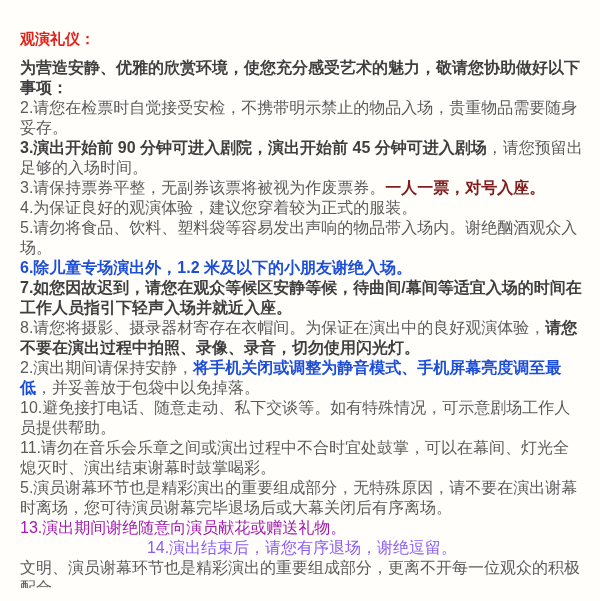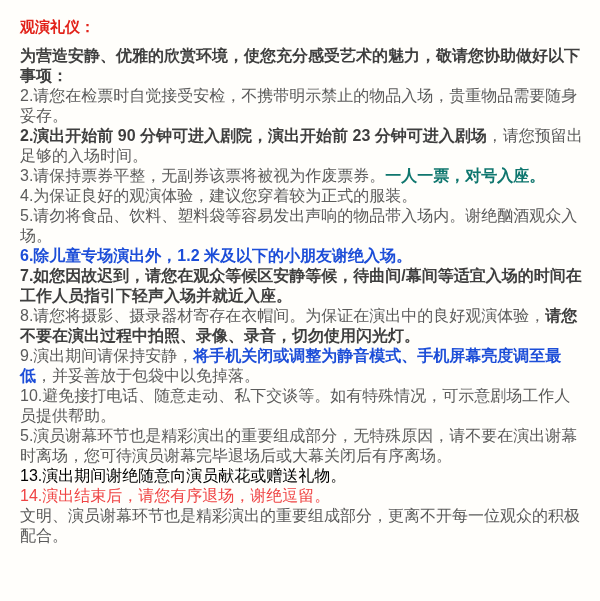--- a/index.html
+++ b/index.html
@@ -5,21 +5,21 @@
   html, body {
     margin: 0;
     padding: 0;
     background: #fffefb;
   }
   .doc {
     position: relative;
     width: 600px;
     height: 588px;
     box-sizing: border-box;
-    padding: 16px 16px 0 20px;
+    padding: 28px 16px 0 20px;
     overflow: hidden;
     font-family: "Liberation Sans", sans-serif;
     background: #fffefb;
   }
   .doc-title {
     margin: 0 0 8px 0;
     font-size: 15px;
     line-height: 22px;
     font-weight: bold;
     color: #e2231a;
@@ -49,27 +49,28 @@
   [data-pid="closing-1"] { margin-top: 1px; }
 </style>
 </head>
 <body>
 
 <div class="doc" style="background: rgb(255, 254, 251);">
   <h2 class="doc-title" style="color: rgb(226, 35, 26);">观演礼仪：</h2>
   <div>
       <p class="line" data-pid="intro" style="color: rgb(91, 91, 91);"><span class="seg b" style="color: rgb(63, 63, 63);">为营造安静、优雅的欣赏环境，使您充分感受艺术的魅力，敬请您协助做好以下事项：</span></p>
       <p class="line" data-pid="item-1" style="color: rgb(91, 91, 91);"><span class="seg">2.请您在检票时自觉接受安检，不携带明示禁止的物品入场，贵重物品需要随身妥存。</span></p>
-      <p class="line" data-pid="item-2" style="color: rgb(91, 91, 91);"><span class="seg b" style="color: rgb(63, 63, 63);">2.演出开始前 90 分钟可进入剧院，演出开始前 23 分钟可进入剧场</span><span class="seg">，请您预留出足够的入场时间。</span></p>
-      <p class="line" data-pid="item-3" style="color: rgb(91, 91, 91);"><span class="seg">3.请保持票券平整，无副券该票将被视为作废票券。</span><span class="seg b" style="color: #0f766e;">一人一票，对号入座。</span></p>
+      <p class="line" data-pid="item-2" style="color: rgb(91, 91, 91);"><span class="seg b" style="color: rgb(63, 63, 63);">3.演出开始前 90 分钟可进入剧院，演出开始前 45 分钟可进入剧场</span><span class="seg">，请您预留出足够的入场时间。</span></p>
+      <p class="line" data-pid="item-3" style="color: rgb(91, 91, 91);"><span class="seg">3.请保持票券平整，无副券该票将被视为作废票券。</span><span class="seg b" style="color: #7f1d1d;">一人一票，对号入座。</span></p>
       <p class="line" data-pid="item-4" style="color: rgb(91, 91, 91);"><span class="seg">4.为保证良好的观演体验，建议您穿着较为正式的服装。</span></p>
       <p class="line" data-pid="item-5" style="color: rgb(91, 91, 91);"><span class="seg">5.请勿将食品、饮料、塑料袋等容易发出声响的物品带入场内。谢绝酗酒观众入场。</span></p>
       <p class="line" data-pid="item-6" style="color: rgb(91, 91, 91);"><span class="seg b" style="color: #1d4ed8;">6.除儿童专场演出外，1.2 米及以下的小朋友谢绝入场。</span></p>
       <p class="line" data-pid="item-7" style="color: rgb(91, 91, 91);"><span class="seg b" style="color: rgb(63, 63, 63);">7.如您因故迟到，请您在观众等候区安静等候，待曲间/幕间等适宜入场的时间在工作人员指引下轻声入场并就近入座。</span></p>
       <p class="line" data-pid="item-8" style="color: rgb(91, 91, 91);"><span class="seg">8.请您将摄影、摄录器材寄存在衣帽间。为保证在演出中的良好观演体验，</span><span class="seg b" style="color: rgb(63, 63, 63);">请您不要在演出过程中拍照、录像、录音，切勿使用闪光灯。</span></p>
-      <p class="line" data-pid="item-9" style="color: rgb(91, 91, 91);"><span class="seg">9.演出期间请保持安静，</span><span class="seg b" style="color: #1d4ed8;">将手机关闭或调整为静音模式、手机屏幕亮度调至最低</span><span class="seg">，并妥善放于包袋中以免掉落。</span></p>
+      <p class="line" data-pid="item-9" style="color: rgb(91, 91, 91);"><span class="seg">2.演出期间请保持安静，</span><span class="seg b" style="color: #1d4ed8;">将手机关闭或调整为静音模式、手机屏幕亮度调至最低</span><span class="seg">，并妥善放于包袋中以免掉落。</span></p>
       <p class="line" data-pid="item-10" style="color: rgb(91, 91, 91);"><span class="seg">10.避免接打电话、随意走动、私下交谈等。如有特殊情况，可示意剧场工作人员提供帮助。</span></p>
+      <p class="line" data-pid="item-11" style="color: rgb(91, 91, 91);"><span class="seg">11.请勿在音乐会乐章之间或演出过程中不合时宜处鼓掌，可以在幕间、灯光全熄灭时、演出结束谢幕时鼓掌喝彩。</span></p>
       <p class="line" data-pid="item-12" style="color: rgb(91, 91, 91);"><span class="seg">5.演员谢幕环节也是精彩演出的重要组成部分，无特殊原因，请不要在演出谢幕时离场，您可待演员谢幕完毕退场后或大幕关闭后有序离场。</span></p>
-      <p class="line" data-pid="item-13" style="color: #000000;"><span class="seg">13.演出期间谢绝随意向演员献花或赠送礼物。</span></p>
-      <p class="line" data-pid="item-14" style="color: #ef4444;"><span class="seg">14.演出结束后，请您有序退场，谢绝逗留。</span></p>
+      <p class="line" data-pid="item-13" style="color: #a21caf;"><span class="seg">13.演出期间谢绝随意向演员献花或赠送礼物。</span></p>
+      <p class="line" data-pid="item-14" style="color: #8b5cf6; text-align: center;"><span class="seg">14.演出结束后，请您有序退场，谢绝逗留。</span></p>
       <p class="line" data-pid="closing-2" style="color: rgb(91, 91, 91);"><span class="seg">文明、演员谢幕环节也是精彩演出的重要组成部分，更离不开每一位观众的积极配合。</span></p>
     </div>
 </div>
 
 </body></html>

